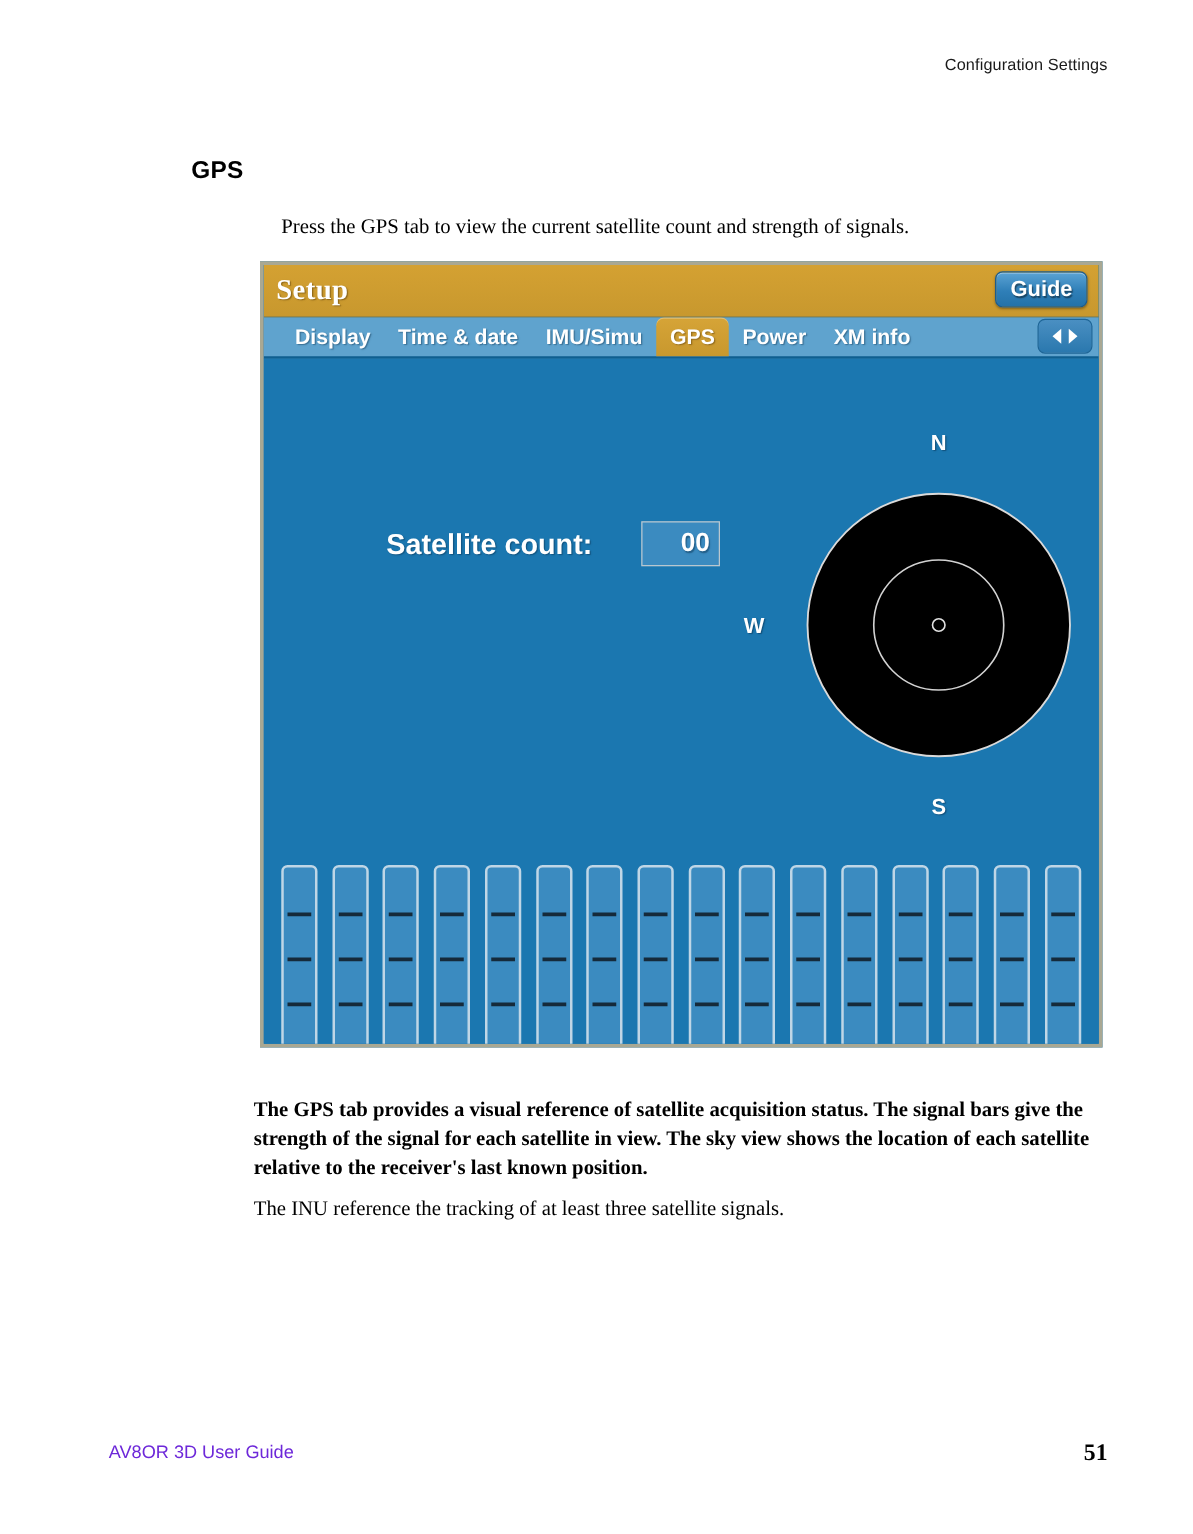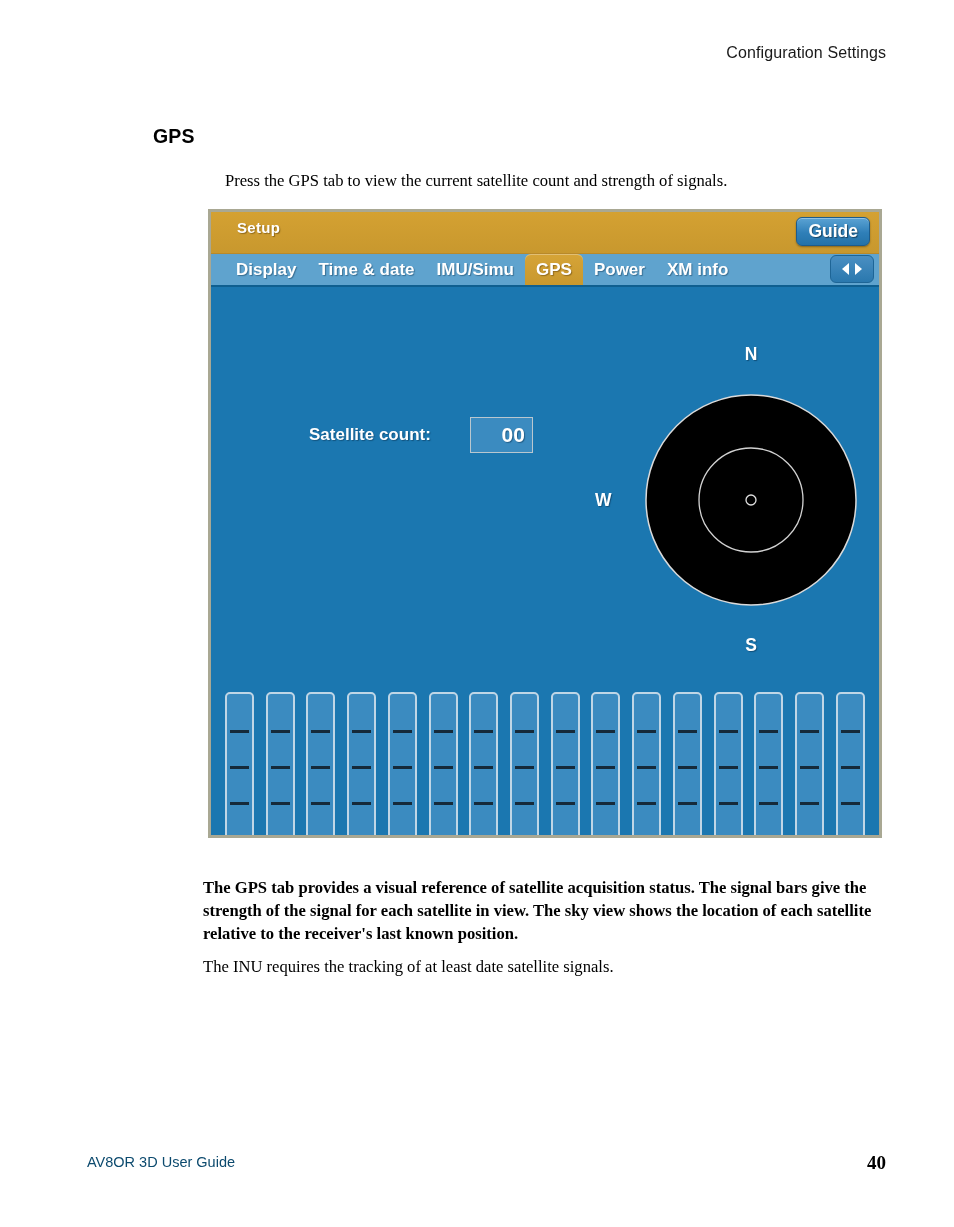--- a/index.html
+++ b/index.html
@@ -14,21 +14,21 @@
     position: relative;
     overflow: hidden;
   }
 
   
   .page-header {
     position: absolute;
     top: 44px;
     right: 68px;
     font-family: "Liberation Sans", sans-serif;
-    font-size: 16px;
+    font-size: 13px;
     color: #1a1a1a;
     letter-spacing: 0.1px;
   }
 
   
   .section-heading {
     position: absolute;
     top: 112px;
     left: 153px;
     font-family: "Liberation Sans", sans-serif;
@@ -75,25 +75,25 @@
   
   .title-bar {
     position: relative;
     height: 41px;
     flex: 0 0 41px;
     background: linear-gradient(to bottom, #d4a132 0%, #c8982e 100%);
     border-bottom: 1px solid #b8892a;
   }
   .title-text {
     position: absolute;
-    left: 26px;
+    left: 10px;
     top: 7px;
-    font-family: Liberation Sans, sans-serif;
-    font-weight: bold;
-    font-size: 15px;
+    font-family: Liberation Serif, serif;
+    font-weight: bold;
+    font-size: 23px;
     color: #ffffff;
     text-shadow: 1px 1px 1px rgba(90,60,10,0.55);
     letter-spacing: 0.3px;
   }
   .close-button {
     position: absolute;
     right: 9px;
     top: 5px;
     height: 27px;
     padding: 0 11px;
@@ -176,21 +176,21 @@
   .sat-count-row {
     position: absolute;
     left: 98px;
     top: 130px;
     display: flex;
     align-items: center;
   }
   .sat-count-label {
     font-family: "Liberation Sans", sans-serif;
     font-weight: bold;
-    font-size: 17px;
+    font-size: 23px;
     color: #ffffff;
     text-shadow: 1px 1px 1px rgba(10,50,80,0.5);
     white-space: nowrap;
   }
   .sat-count-box {
     margin-left: 39px;
     width: 63px;
     height: 36px;
     box-sizing: border-box;
     background: #3b8bc0;
@@ -257,21 +257,21 @@
     background: #152a3a;
   }
 
   
   .footer-left {
     position: absolute;
     left: 87px;
     bottom: 57px;
     font-family: "Liberation Sans", sans-serif;
     font-size: 14.5px;
-    color: #0c4a6e;
+    color: #6d28d9;
   }
   .footer-right {
     position: absolute;
     right: 68px;
     bottom: 53px;
     font-family: "Liberation Serif", serif;
     font-weight: bold;
     font-size: 19px;
     color: #000000;
   }
@@ -407,16 +407,16 @@
             <div class="bar-tick" style="top: 72px;"></div>
             <div class="bar-tick" style="top: 108px;"></div>
           </div>
         </div>
 
     </div>
   </div>
 </div>
 
 <p class="body-text" id="desc-paragraph">The GPS tab provides a visual reference of satellite acquisition status. The signal bars give the strength of the signal for each satellite in view. The sky view shows the location of each satellite relative to the receiver's last known position.</p>
-<p class="body-text" id="inu-paragraph">The INU requires the tracking of at least date satellite signals.</p>
+<p class="body-text" id="inu-paragraph">The INU reference the tracking of at least three satellite signals.</p>
 
 <div class="footer-left">AV8OR 3D User Guide</div>
-<div class="footer-right">40</div>
+<div class="footer-right">51</div>
 
 </body></html>

